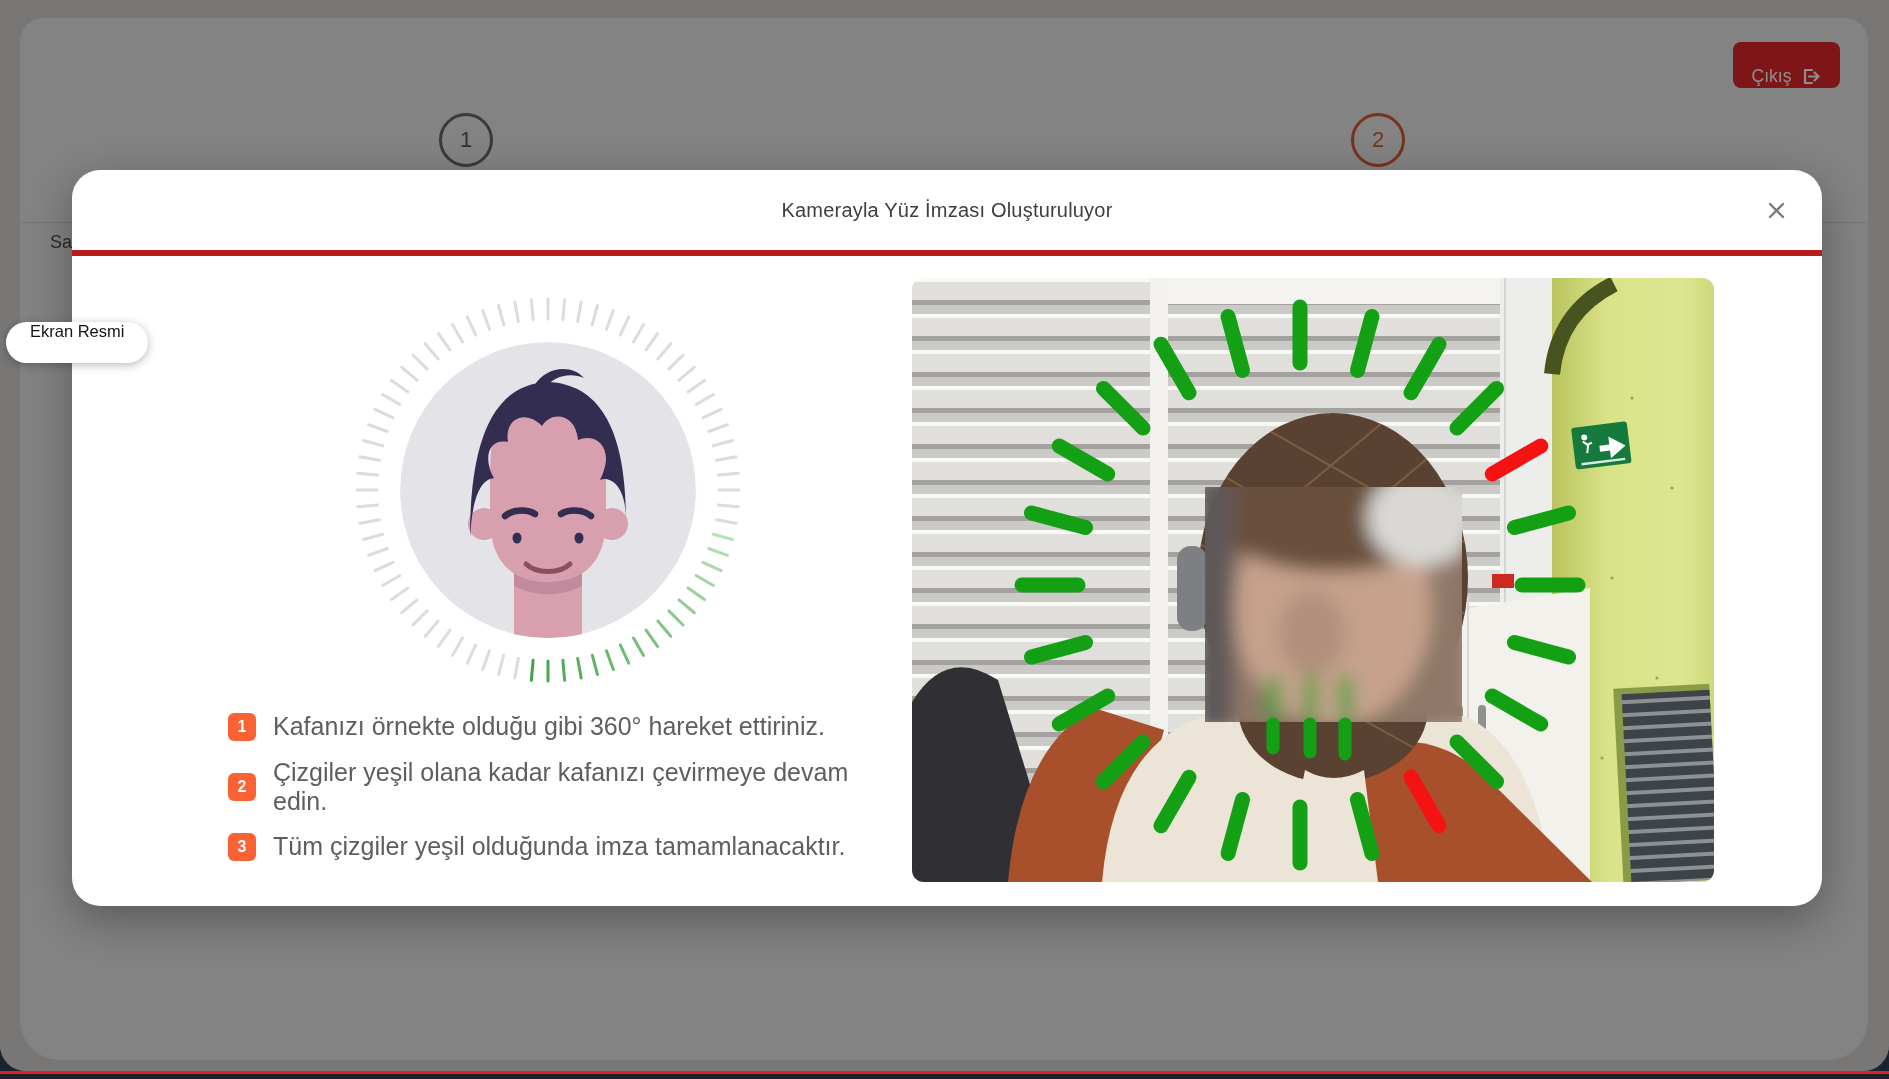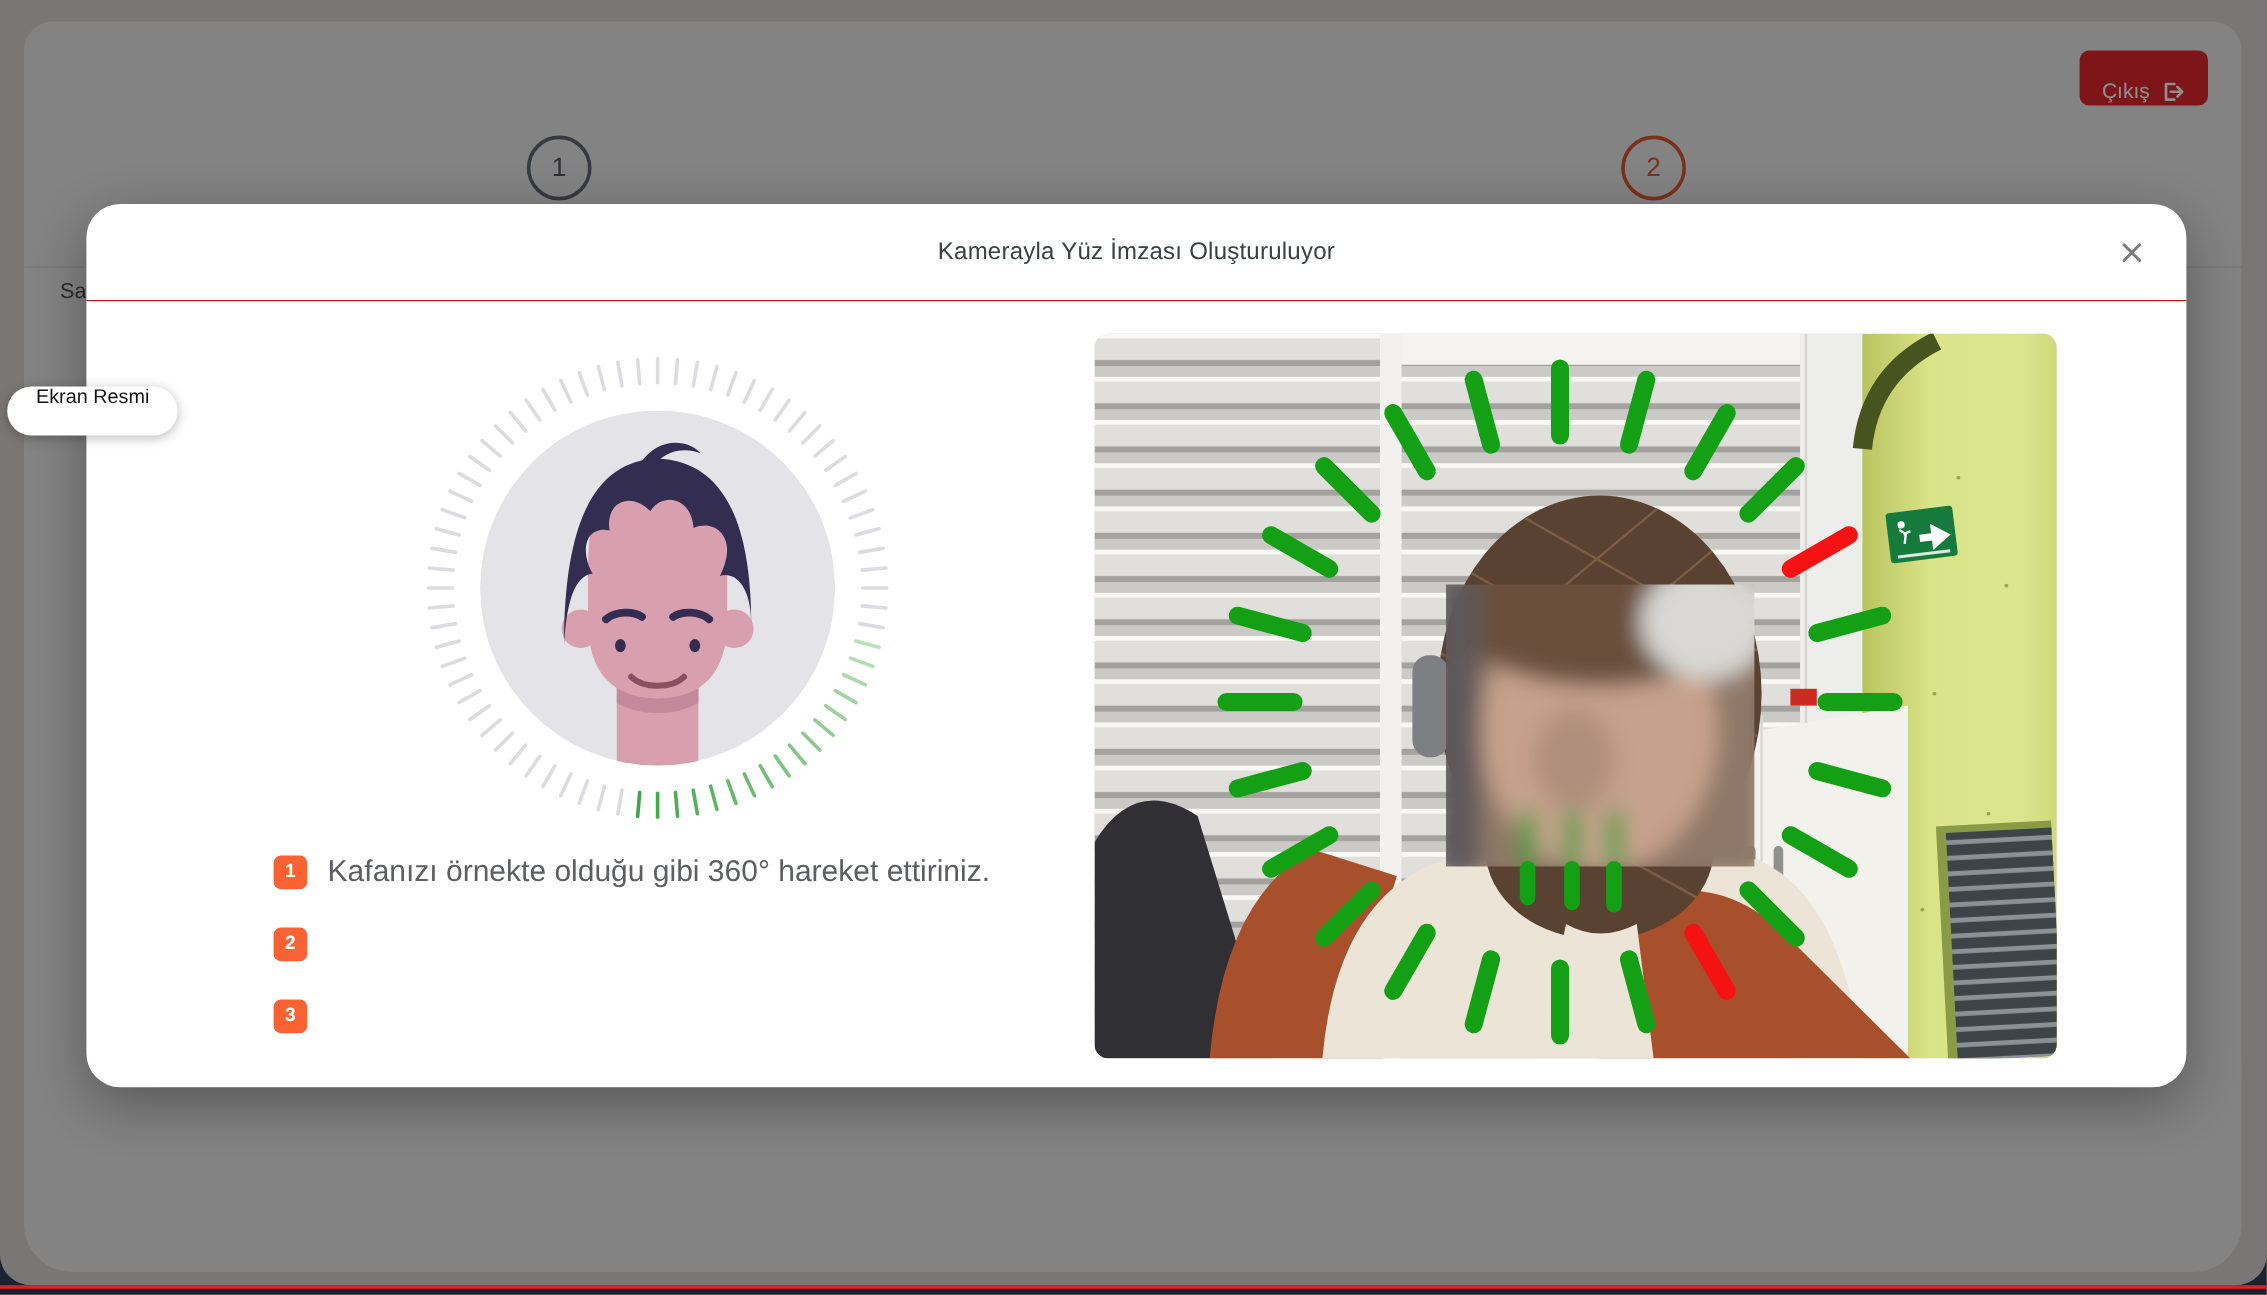--- a/index.html
+++ b/index.html
@@ -30,21 +30,21 @@
   .pt1{top:214px;} .pt2{top:244px;margin-left:31px;}
 
   
   .overlay{position:absolute;left:0;top:0;width:1889px;height:1071px;
         background:rgba(8,8,10,0.46);border-radius:0 0 26px 26px;z-index:5;}
   .red-line{position:absolute;left:0;top:1071px;width:1889px;height:3px;background:#e31e24;z-index:6;}
 
   
   .modal{position:absolute;left:72px;top:170px;width:1750px;height:736px;background:#ffffff;
         border-radius:28px;z-index:10;box-shadow:0 14px 44px rgba(0,0,0,.32);}
-  .modal-header{position:relative;height:80px;border-bottom:1px solid #b91c1c;
+  .modal-header{position:relative;height:80px;border-bottom:6px solid #b91c1c;
         display:flex;align-items:center;justify-content:center;}
   .modal-title{font-size:20px;color:#3c4043;font-weight:500;letter-spacing:.2px;}
   .modal-close{position:absolute;top:24px;right:30px;width:32px;height:32px;border:none;
         background:transparent;cursor:pointer;display:flex;align-items:center;justify-content:center;}
   .avatar-wrap{position:absolute;left:266px;top:110px;width:420px;height:420px;}
   .instructions{position:absolute;left:156px;top:542px;width:660px;}
   .instr-row{display:flex;align-items:center;gap:17px;margin-bottom:31px;height:29px;}
   .instr-badge{width:28px;height:28px;border-radius:6px;background:#fb6233;color:#fff;
         font-size:16px;font-weight:bold;display:flex;align-items:center;justify-content:center;flex:0 0 28px;}
   .instr-text{font-size:25px;color:#5d5e61;}
@@ -199,23 +199,25 @@
       </svg>
     </div>
 
     <div class="instructions">
       <div class="instr-row">
         <span class="instr-badge">1</span>
         <span class="instr-text">Kafanızı örnekte olduğu gibi 360° hareket ettiriniz.</span>
       </div>
       <div class="instr-row">
         <span class="instr-badge">2</span>
+        <span class="instr-text">Çizgiler yeşil olana kadar kafanızı çevirmeye devam edin.</span>
       </div>
       <div class="instr-row">
         <span class="instr-badge">3</span>
+        <span class="instr-text">Tüm çizgiler yeşil olduğunda imza tamamlanacaktır.</span>
       </div>
     </div>
 
     <div class="camera">
       <svg viewBox="0 0 802 604" width="802" height="604">
         <defs>
           <pattern id="blinds" width="12" height="36" patternUnits="userSpaceOnUse">
             <rect width="12" height="36" fill="#e0dfdb"></rect>
             <rect y="0" width="12" height="4" fill="#f8f8f5"></rect>
             <rect y="22" width="12" height="5" fill="#a3a29e"></rect>

